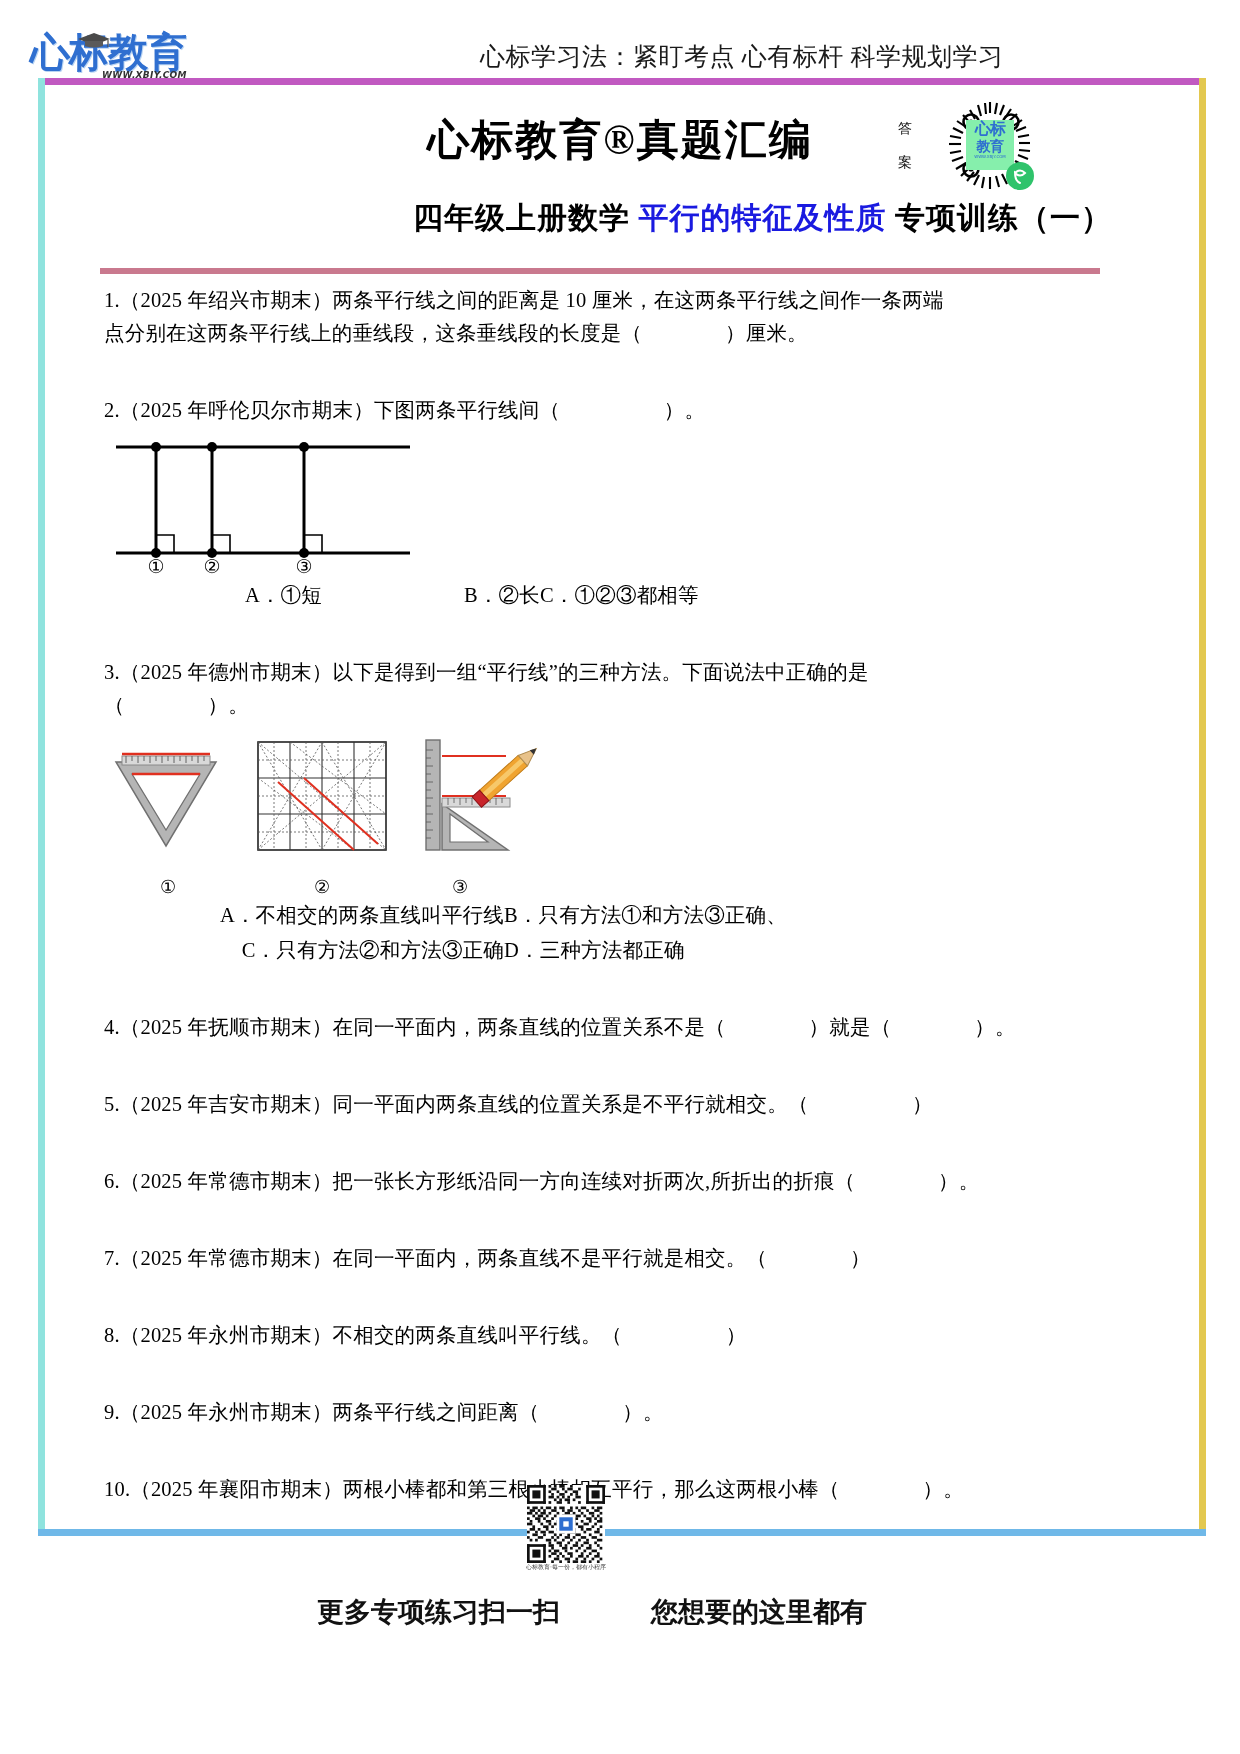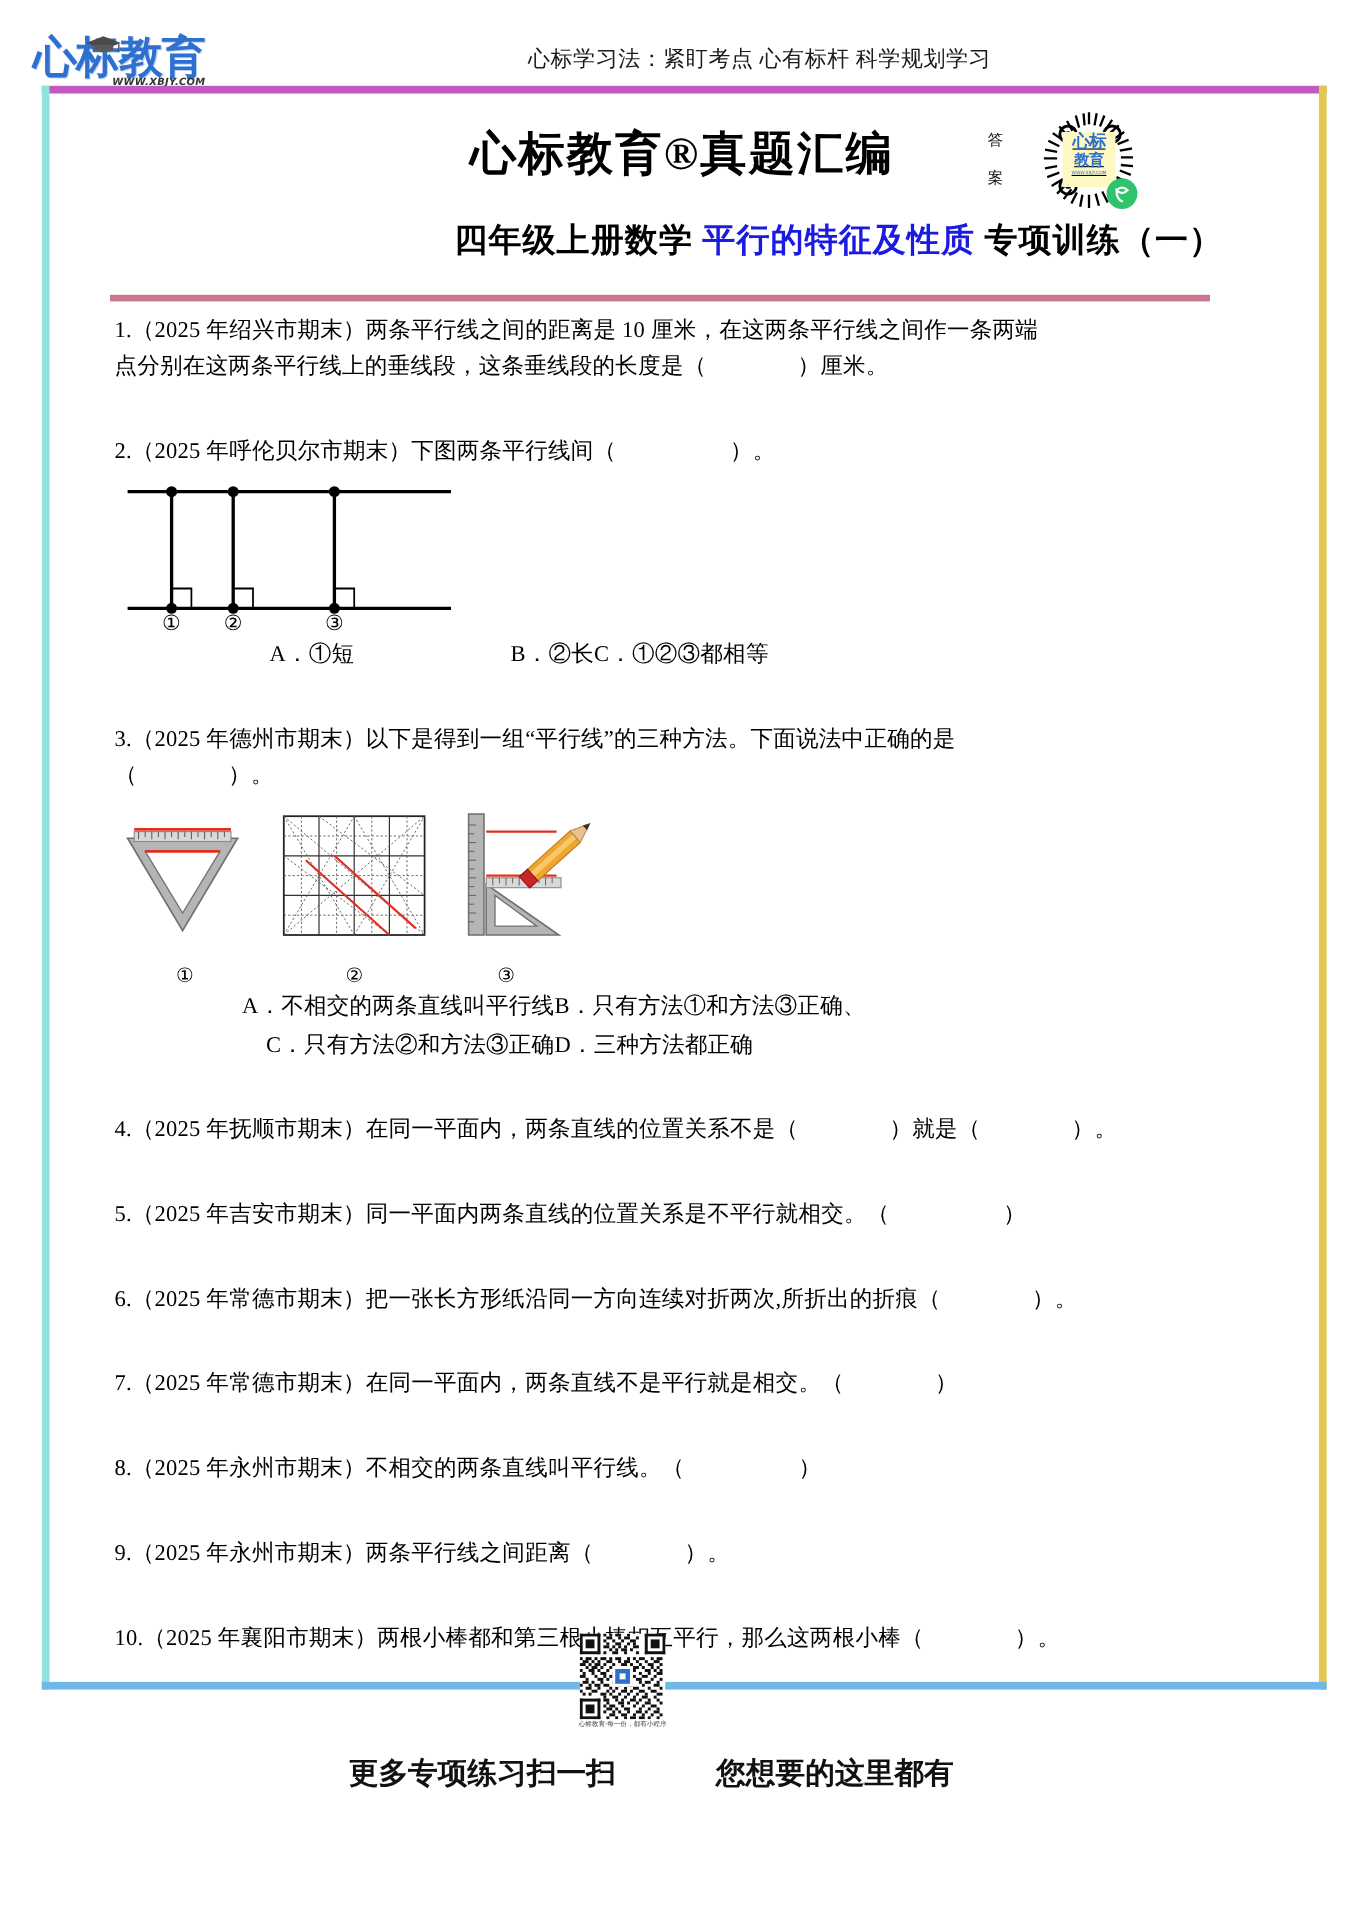--- a/index.html
+++ b/index.html
@@ -48,21 +48,21 @@
     letter-spacing: .3px;
   }
   .logo-cap {
     position: absolute;
     left: 47px; top: 2px;
     width: 34px; height: 17px;
   }
   .header-slogan {
     position: absolute;
     left: 480px; top: 28px;
-    font-size: 20px;
+    font-size: 25px;
     color: #1a1a1a;
     white-space: nowrap;
     letter-spacing: .5px;
   }
 
   
   .frame-top {
     position: absolute;
     left: 38px; top: 78px;
     width: 1168px; height: 7px;
@@ -124,23 +124,22 @@
   
   .qr-round {
     position: absolute;
     left: 942px; top: 98px;
     width: 96px; height: 96px;
   }
   .qr-core {
     position: absolute;
     left: 24px; top: 22px;
     width: 48px; height: 50px;
-    background: #fef9c3;
+    background: #86efac;
     text-align: center;
-    text-decoration: underline;
   }
   .qr-core-t1 {
     font-family: "DejaVu Sans", sans-serif;
     font-size: 16px; font-weight: bold;
     color: #2f6fd0; line-height: 18px;
     letter-spacing: -1px;
   }
   .qr-core-t2 {
     font-family: "DejaVu Sans", sans-serif;
     font-size: 14px; font-weight: bold;

